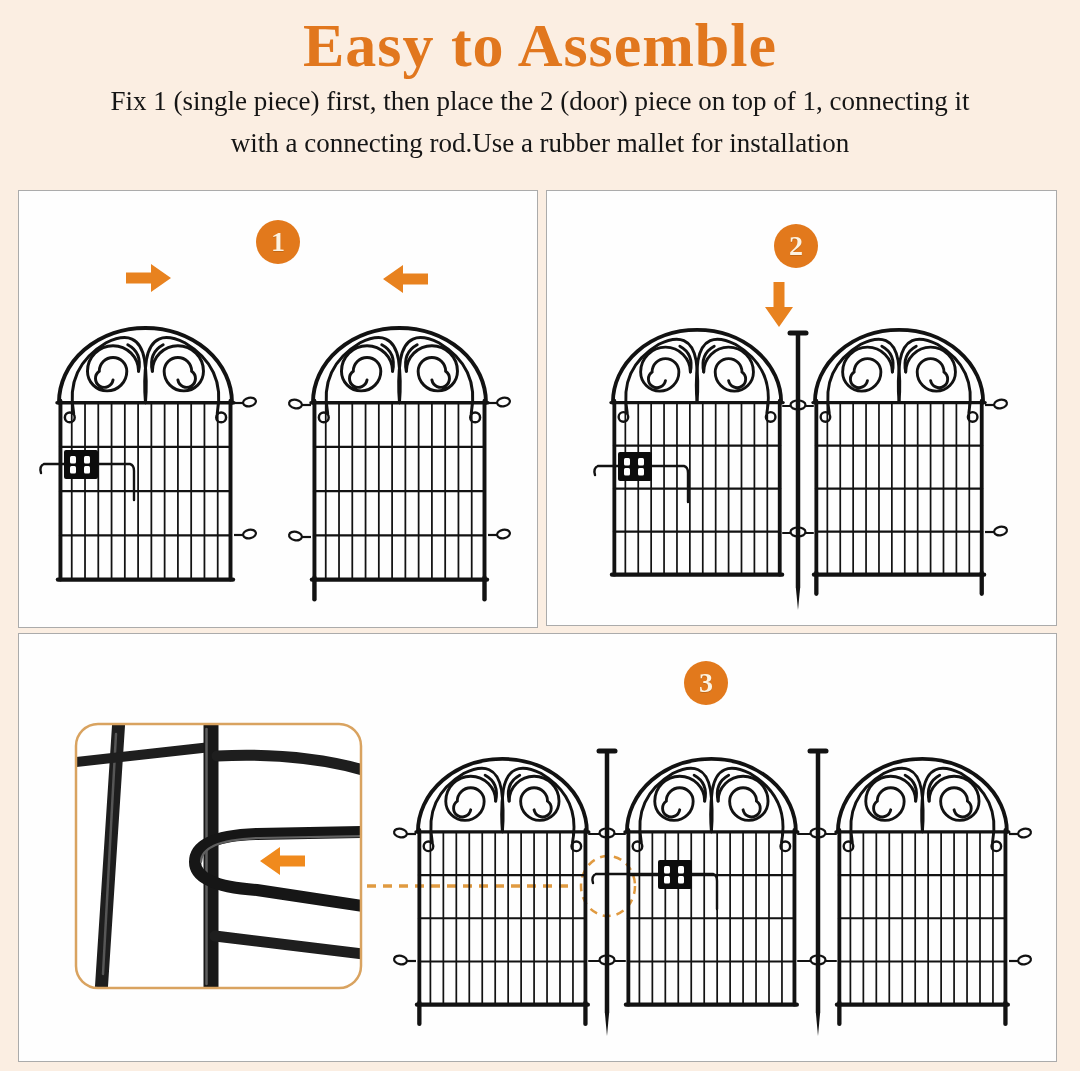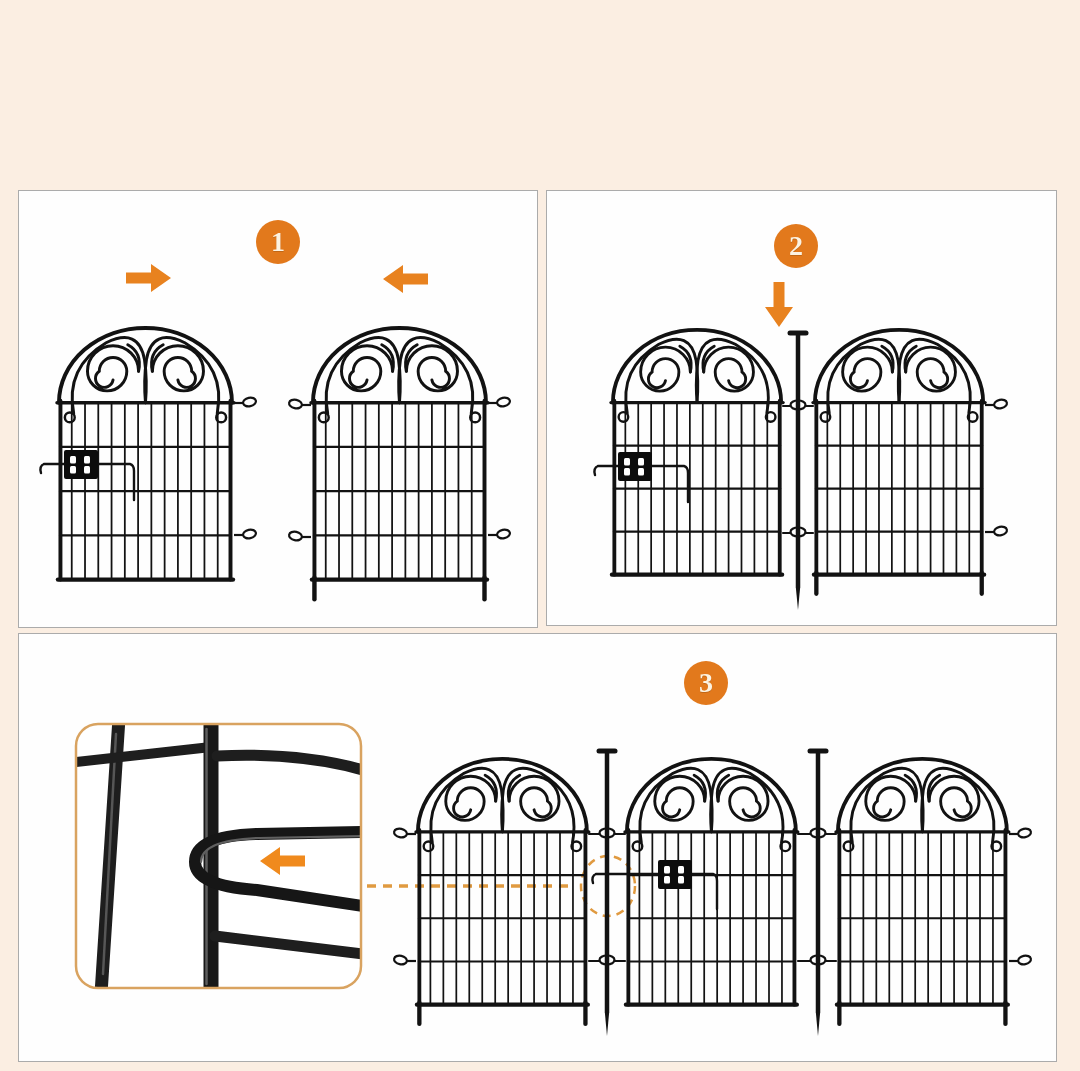--- a/index.html
+++ b/index.html
@@ -132,20 +132,25 @@
       </symbol>
       <symbol id="arrow-left" viewBox="0 0 46 30">
         <polygon points="46,9.5 21,9.5 21,1 1,15 21,29 21,20.5 46,20.5"></polygon>
       </symbol>
       <symbol id="arrow-down" viewBox="0 0 30 46">
         <polygon points="9.5,0 20.5,0 20.5,25 29,25 15,45 1,25 9.5,25"></polygon>
       </symbol>
     </defs>
   </svg>
 
+  <div class="hdr">
+    <h1>Easy to Assemble</h1>
+    <p>Fix 1 (single piece) first, then place the 2 (door) piece on top of 1, connecting it</p>
+    <p>with a connecting rod.Use a rubber mallet for installation</p>
+  </div>
 
   <div class="panel" id="panel1">
     <div class="badge" id="badge1">1</div>
     <svg viewBox="0 0 518 436" width="518" height="436">
       <use href="#arrow-right" x="107" y="72" width="46" height="30" fill="#E8821F"></use>
       <use href="#arrow-left" x="363" y="73" width="46" height="30" fill="#E8821F"></use>
 
       <g transform="translate(38,135) scale(0.983)">
           <use href="#fence-core"></use>
         </g>

